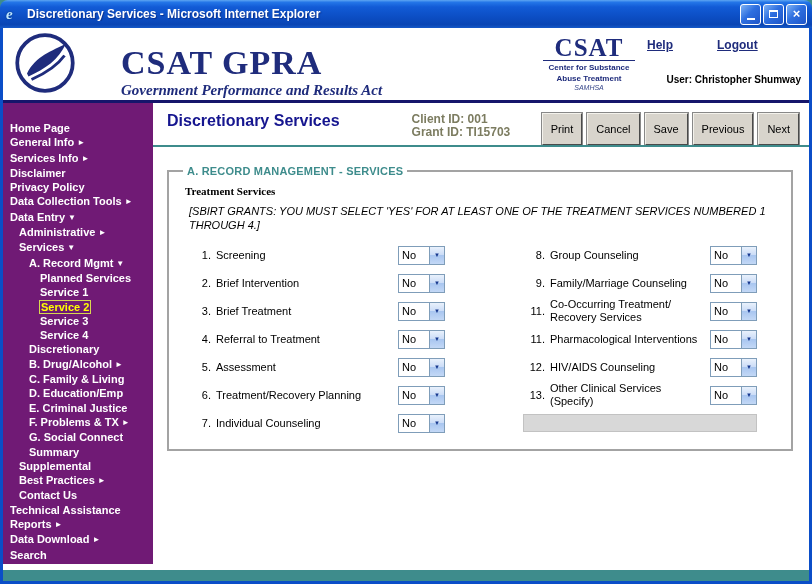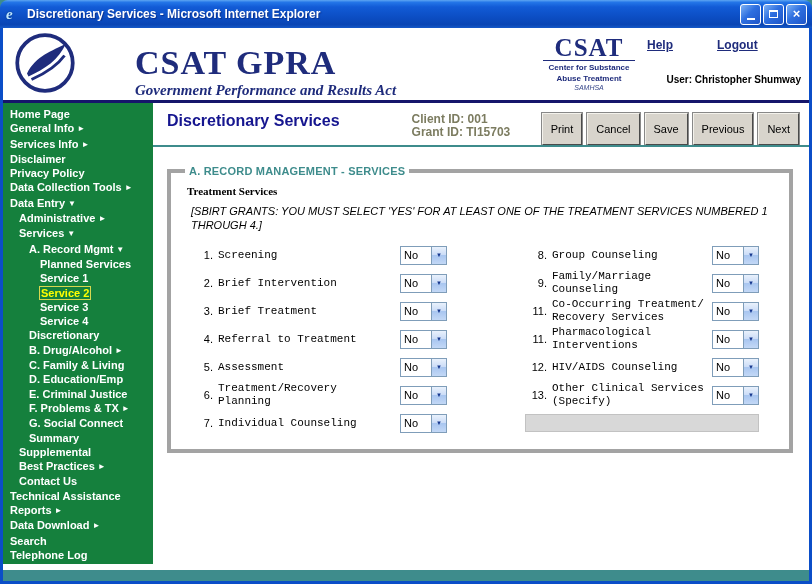--- a/index.html
+++ b/index.html
@@ -51,35 +51,35 @@
   }
 
   
   .header {
     flex: 0 0 75px; height: 75px; position: relative;
     background: #fff; border-bottom: 3px solid #15156B;
   }
   .hhs-logo { position:absolute; left:12px; top:5px; width:60px; height:60px; }
   .brand { position:absolute; left:104px; top:16px; display:flex; align-items:baseline; color:#1F2C7C; white-space:nowrap;flex-direction:column; }
   .brand-title { font-family:"Liberation Serif", serif; font-weight:bold; font-size:34px; letter-spacing:1px; }
-  .brand-sub { font-family:"Liberation Serif", serif; font-style:italic; font-weight:bold; font-size:15px; margin-left:28px; }
+  .brand-sub { font-family:"Liberation Serif", serif; font-style:italic; font-weight:bold; font-size:15px; margin-left:14px; }
   .csat-logo { position:absolute; left:540px; top:8px; width:92px; text-align:center; color:#1F2C7C; }
   .csat-word { font-family:"Liberation Serif", serif; font-weight:bold; font-size:25px; line-height:24px; letter-spacing:1px; border-bottom:1px solid #1F2C7C; }
   .csat-small { font-size:8px; line-height:9px; font-weight:bold; margin-top:2px; }
   .csat-samhsa { font-size:7px; font-style:italic; margin-top:1px; color:#3A4A8C; }
   .header-links { position:absolute; left:644px; top:10px; display:flex; gap:44px; }
   .hlink { color:#1F2C7C; font-weight:bold; font-size:12px; text-decoration:underline; cursor:pointer; }
   .user-line { position:absolute; right:8px; top:46px; font-size:10px; font-weight:bold; color:#000; }
 
   
   .mainrow { flex: 1; min-height: 0; display: flex; }
   .sidebar {
     flex: 0 0 150px; width: 150px;
-    background: #15803d; color: #fff;
-    padding-top: 4px; overflow: hidden;
+    background: #701a75; color: #fff;
+    padding-top: 18px; overflow: hidden;
   }
   .side-item { font-size:11px; font-weight:bold; line-height:14.3px; white-space:nowrap; cursor:pointer; }
   .lvl0 { padding-left:7px; } .lvl1 { padding-left:16px; }
   .lvl2 { padding-left:26px; } .lvl3 { padding-left:37px; }
   .side-item .arrow { font-size:8px; margin-left:3px; vertical-align:1px; }
   .side-item.sel .side-label { color:#FFFF00; outline:1px solid #D8D850; padding:0 1px; }
 
   .content { flex:1; min-width:0; background:#fff; display:flex; flex-direction:column; }
   .content-top { display:flex; align-items:flex-start; padding:9px 10px 0 14px; height:37px; }
   .page-title { color:#15158F; font-size:16px; font-weight:bold; white-space:nowrap; }
@@ -87,31 +87,31 @@
   .toolbar { margin-left:auto; display:flex; gap:5px; margin-top:1px; }
   .btn {
     font-family:"Liberation Sans", sans-serif; font-size:11px;
     height:32px; padding:0 8px; background:#D8D4CC; color:#000;
     border:1px solid; border-color:#F4F2EC #4A4A4A #4A4A4A #F4F2EC;
     box-shadow: 0 0 0 1px #888; cursor:pointer; white-space:nowrap;
   }
   .rule { height:2px; background:#3E8C8C; margin-top:5px; }
 
   
-  fieldset { margin:18px 16px 0 14px; border:4px solid #a3a3a3; padding:4px 10px 12px 10px; }
+  fieldset { margin:18px 16px 0 14px; border:2px solid #a3a3a3; padding:4px 10px 12px 10px; }
   legend { color:#3E8C8C; font-size:11px; font-weight:bold; padding:0 4px; margin-left:4px; letter-spacing:.2px; }
   .section-sub { font-size:11px; font-weight:bold; margin:4px 0 7px 6px; color:#000;font-family:Liberation Serif, serif; }
   .note { font-size:11px; font-style:italic; line-height:14px; margin:0 0 9px 10px; max-width:610px; color:#000; }
 
   .form-grid { display:flex; margin-left:10px; }
   .fcol-left  { width:256px; flex:0 0 256px; }
   .fcol-right { width:234px; flex:0 0 234px; margin-left:78px; }
   .frow { display:flex; align-items:center; height:28px; font-size:11px; color:#000; }
   .num { flex:0 0 22px; width:22px; text-align:right; margin-right:5px; }
-  .flabel { flex:1; line-height:13px; padding-right:4px;font-family:Liberation Mono, monospace; }
+  .flabel { flex:1; line-height:13px; padding-right:4px; }
   .combo {
     flex:0 0 47px; width:47px; height:19px;
     border:1px solid #7F9DB9; background:#fff;
     display:flex; align-items:center; cursor:pointer;
   }
   .cval { flex:1; padding-left:3px; font-size:11px; }
   .cbtn {
     flex:0 0 15px; height:17px; border-left:1px solid #7F9DB9;
     background:linear-gradient(180deg,#E9F1FC 0%,#CCDDF7 45%,#A9C6F0 50%,#C3D8F6 100%);
     color:#17388E; font-size:6px;

